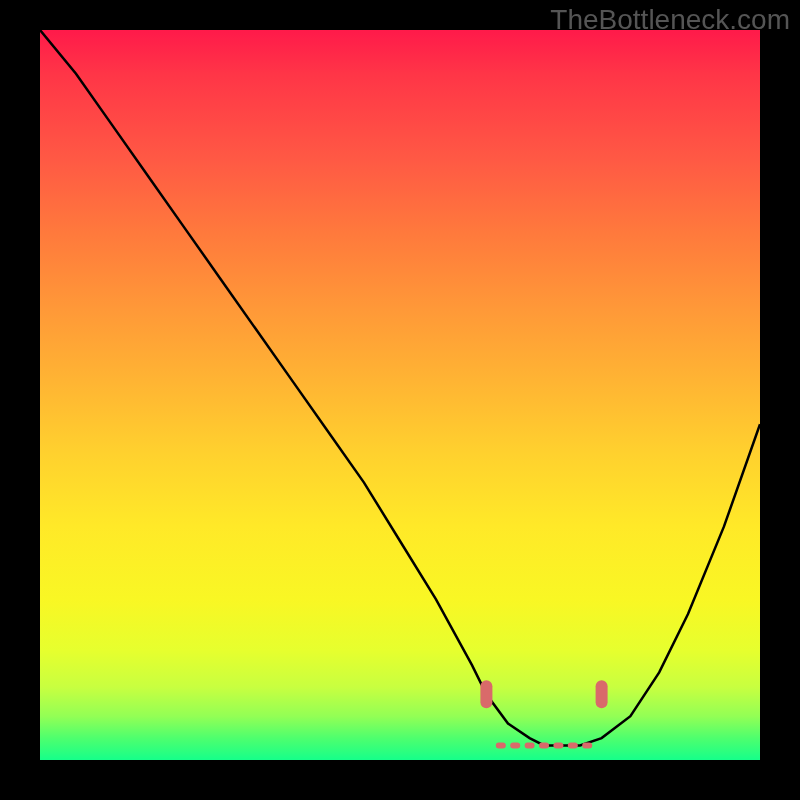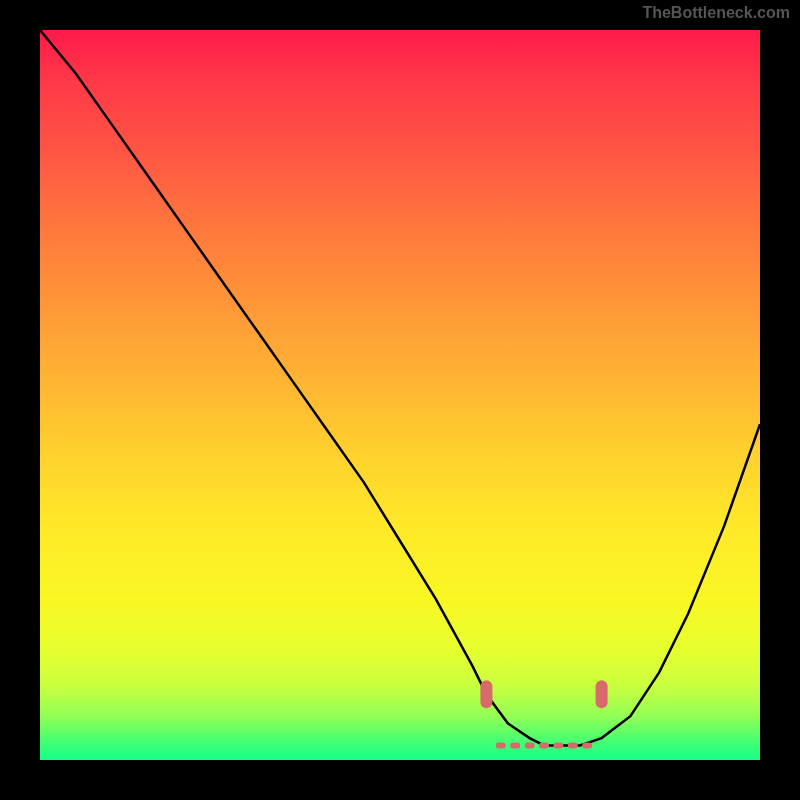--- a/index.html
+++ b/index.html
@@ -10,22 +10,22 @@
     background: #000;
     font-family: Arial, sans-serif;
     position: relative;
     overflow: hidden;
   }
   .watermark {
     position: absolute;
     top: 4px;
     right: 10px;
     color: #555;
-    font-size: 16px;
-    font-weight: bold;
+    font-size: 28px;
+    font-weight: normal;
     z-index: 10;
     text-align: center;
   }
   .plot-area {
     position: absolute;
     left: 40px;
     top: 30px;
     width: 720px;
     height: 730px;
   }

